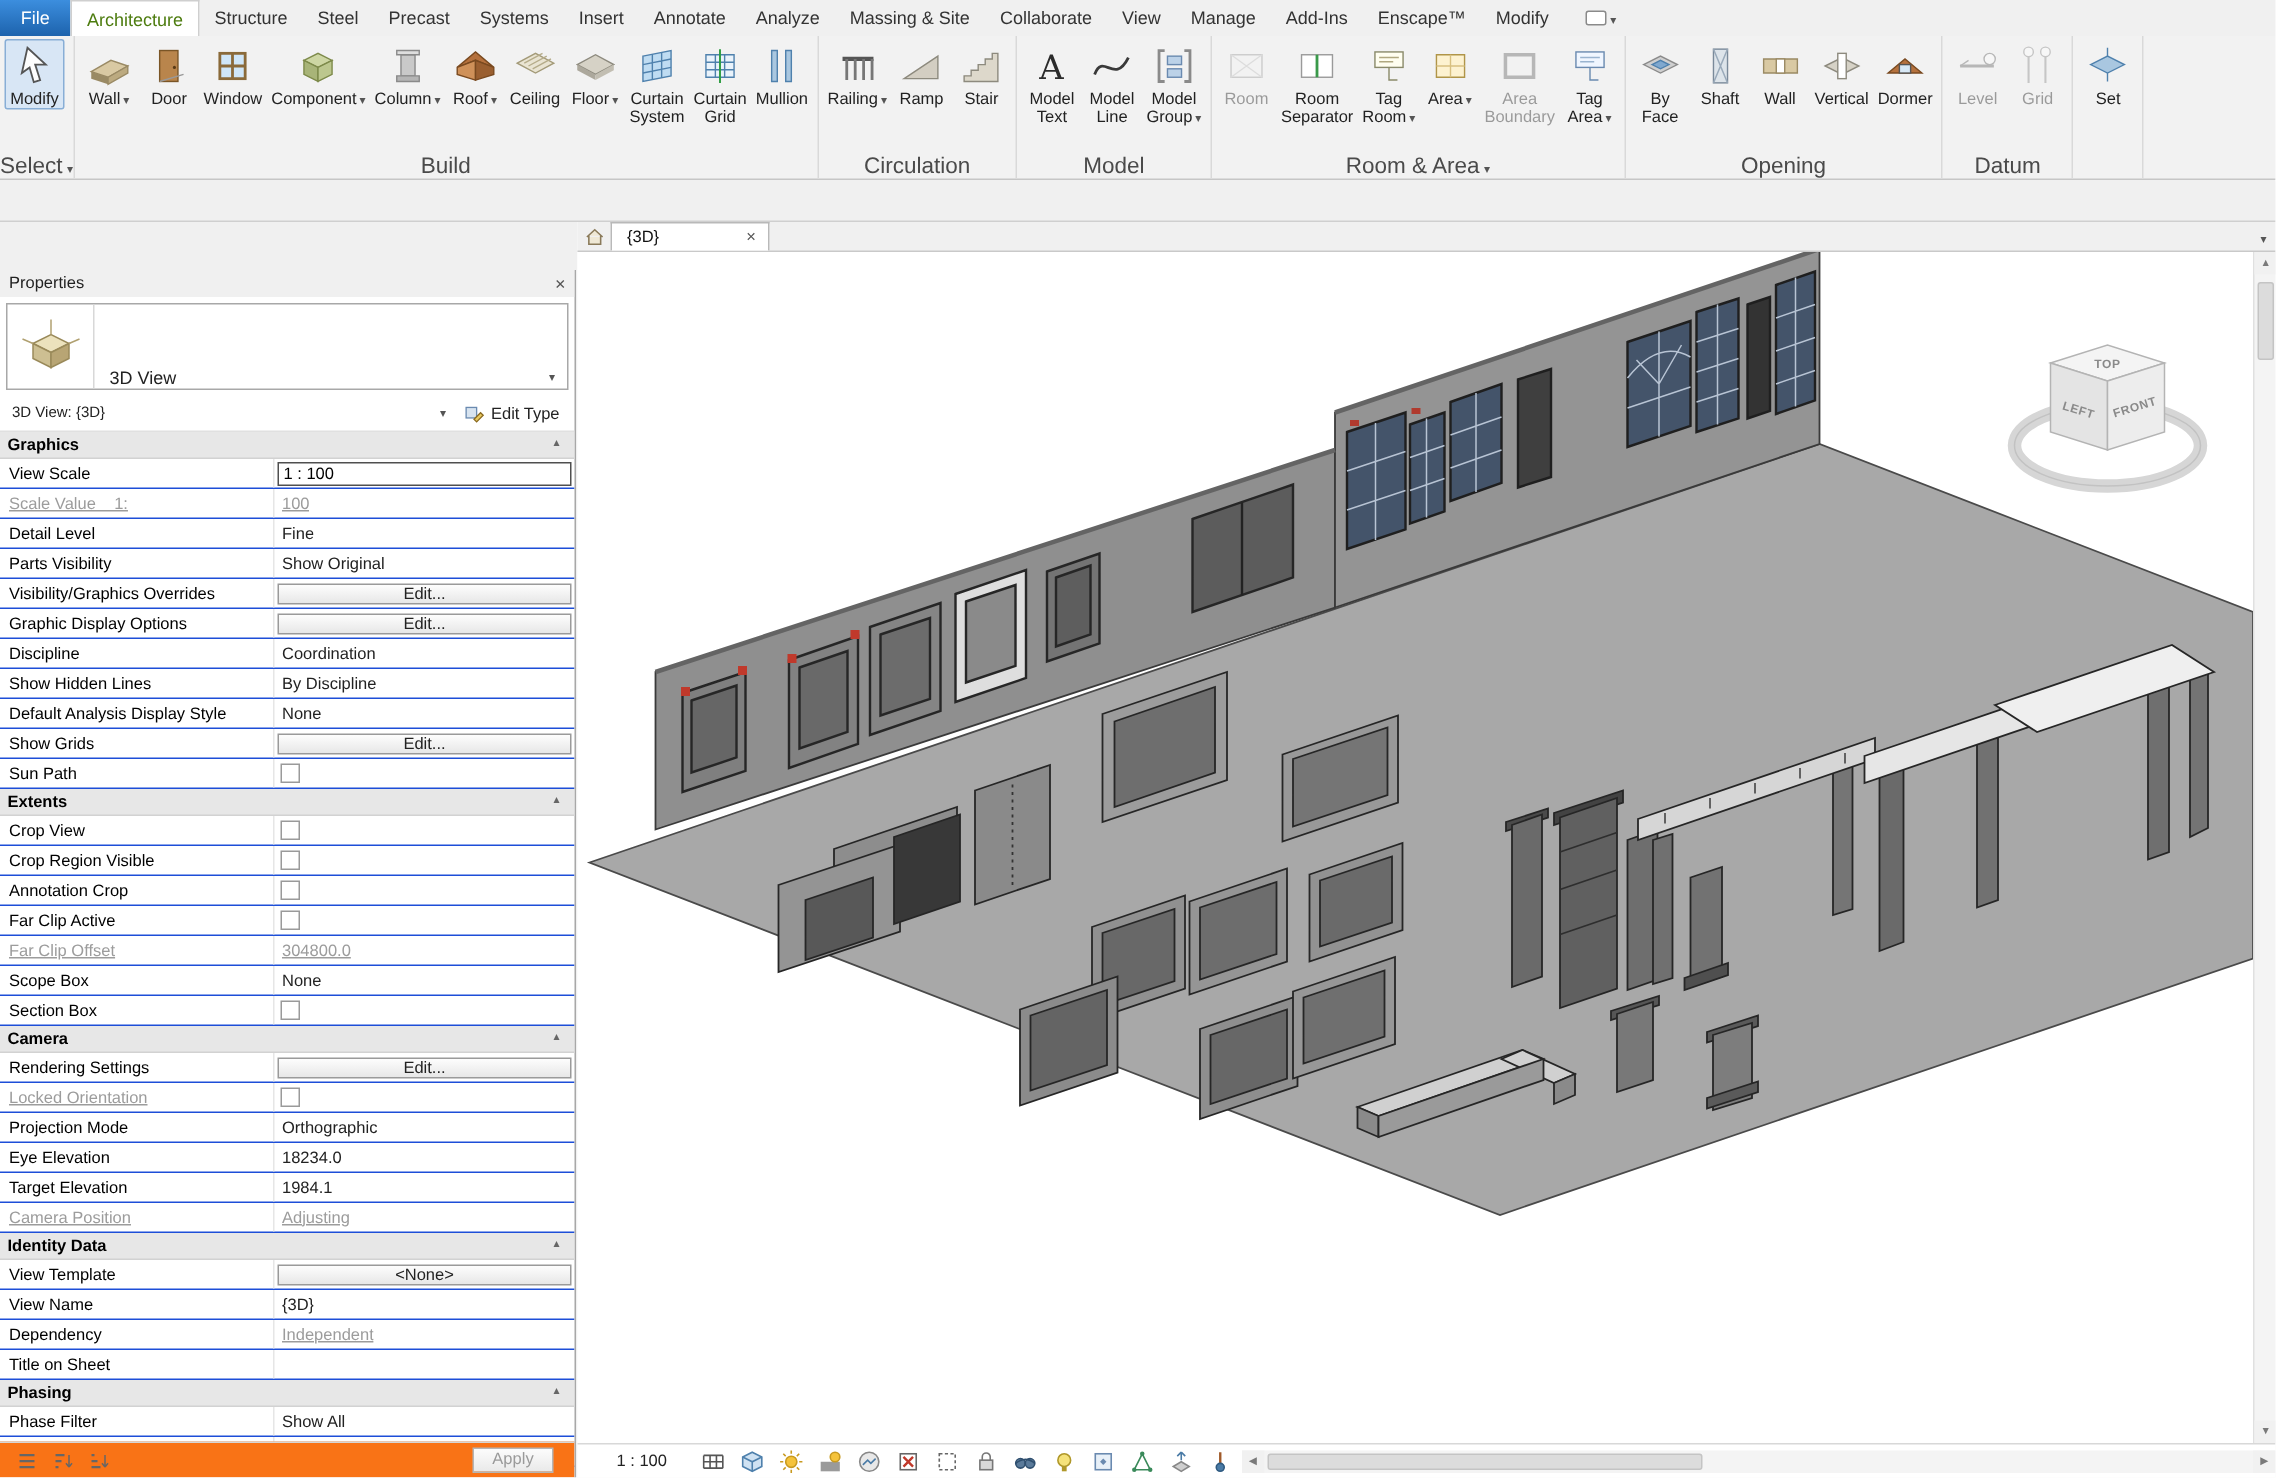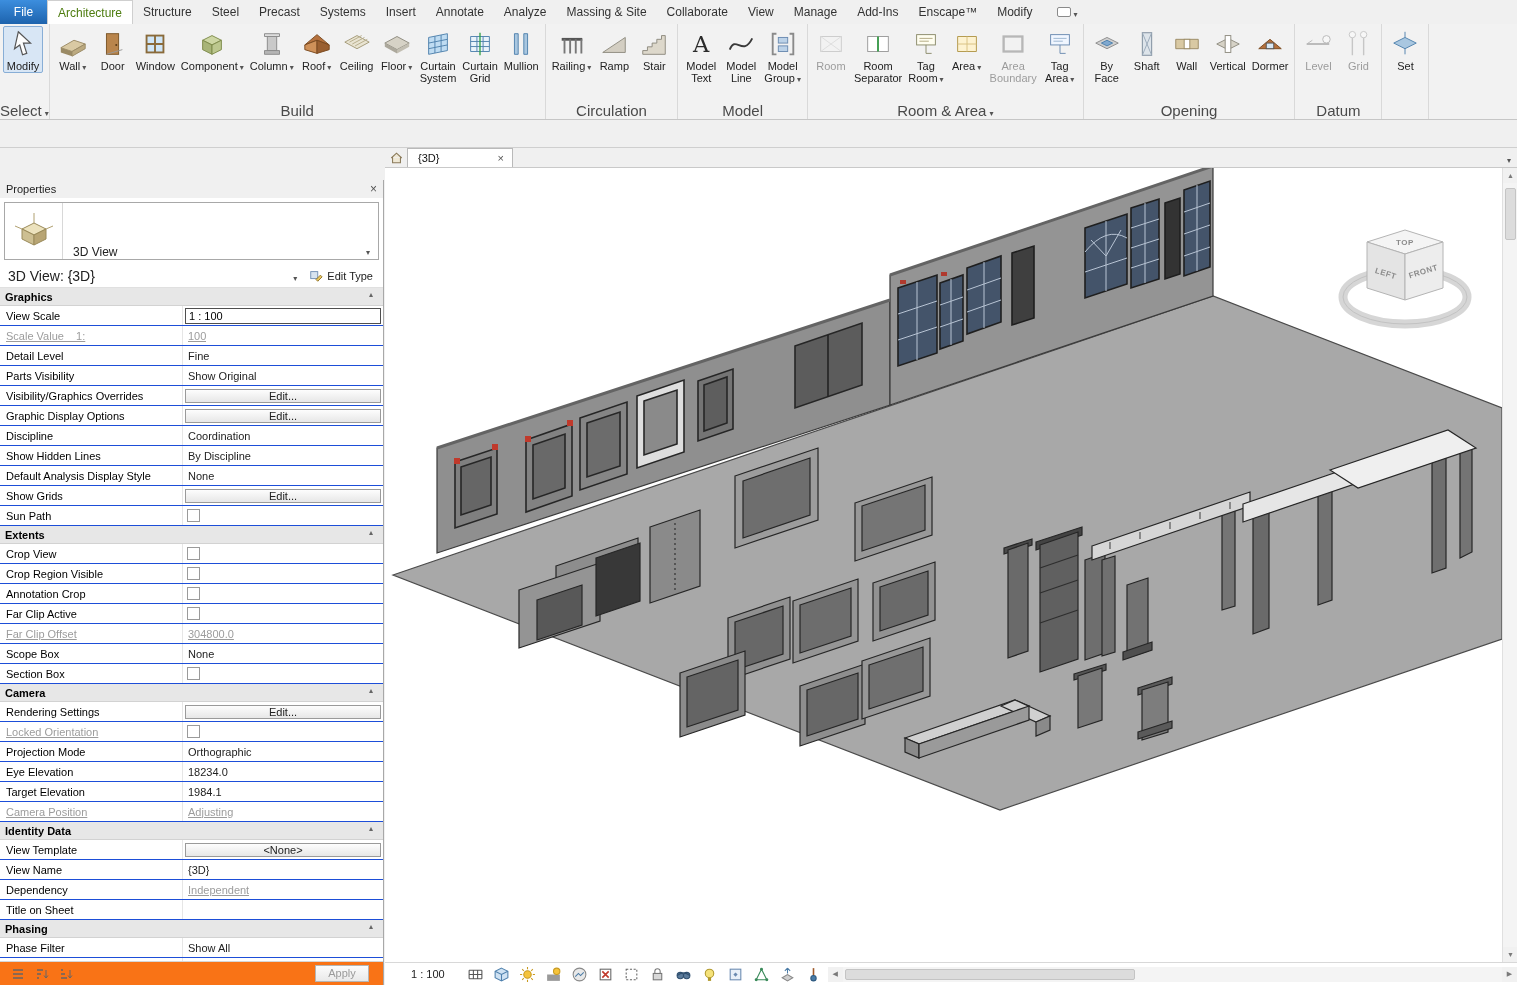--- a/index.html
+++ b/index.html
@@ -35,21 +35,21 @@
   .properties { position:absolute; top:148px; left:0; width:384px; bottom:0; background:#fff; border-right:1px solid #a8a8a8; overflow:hidden;margin-top:32px; }
   .prop-title { height:18px; background:#f0f0f0; display:flex; align-items:center; padding:0 6px; font-size:11px; color:#222; }
   .prop-close { margin-left:auto; color:#555; font-size:12px; }
   .prop-close::after { content:"×"; }
   .type-selector { margin:4px; height:58px; border:1px solid #a8a8a8; background:#fff; display:flex; align-items:flex-end; }
   .ts-icon { width:58px; height:100%; border-right:1px solid #d8d8d8; display:flex; align-items:center; justify-content:center; }
   .ts-icon svg { width:40px; height:40px; }
   .ts-label { font-size:12px; color:#222; padding-left:10px; }
   .ts-caret { margin-left:auto; margin-right:8px; }
   .instance-bar { height:24px; display:flex; align-items:center; border-bottom:1px solid #e0e0e0; }
-  .ib-combo { flex:1; display:flex; align-items:center; font-size:14px; color:#222; padding-left:8px; height:100%; }
+  .ib-combo { flex:1; display:flex; align-items:center; font-size:10px; color:#222; padding-left:8px; height:100%; }
   .ib-combo .caret { margin-left:auto; margin-right:8px; }
   .edit-type { display:flex; align-items:center; gap:4px; font-size:11px; color:#222; padding:0 10px 0 4px; height:100%; }
   .edit-type svg { width:14px; height:14px; }
   .prop-grid { font-size:11px; }
   .psection { height:18px; background:#e7e7e7; font-weight:bold; display:flex; align-items:center; padding-left:5px; border-bottom:1px solid #d2d2d2; position:relative; color:#000; }
   .pchev { position:absolute; right:10px; top:2px; color:#666; font-size:8px; }
   .pchev::after { content:"▴"; }
   .prow { display:flex; height:20px; border-bottom:1px solid #1d4ed8; align-items:stretch; }
   .plabel { width:182px; padding-left:6px; color:#000; overflow:hidden; white-space:pre; display:flex; align-items:center; }
   .plabel.muted { color:#9c9c9c; }

